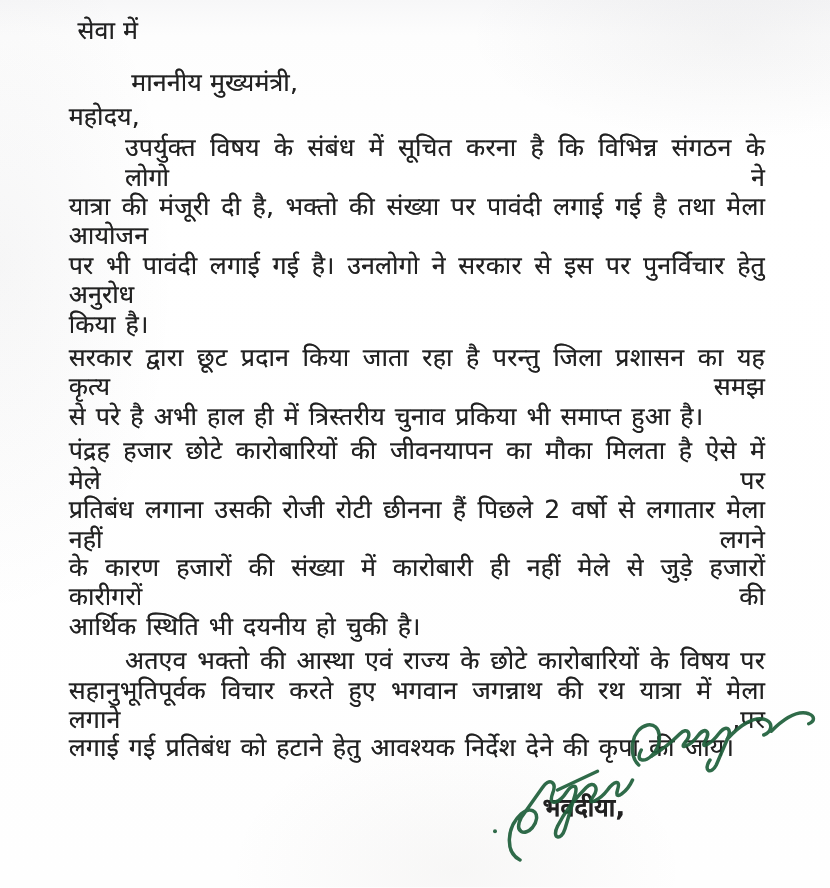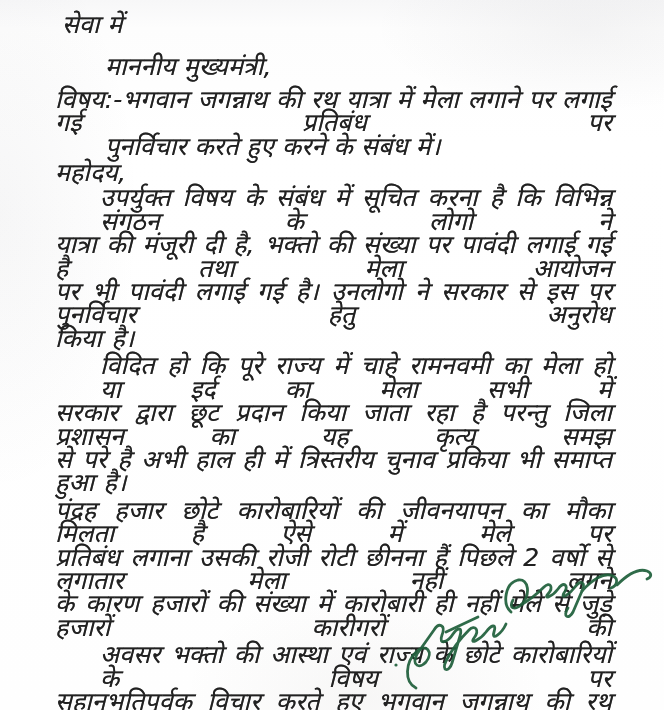--- a/index.html
+++ b/index.html
@@ -16,26 +16,25 @@
     font-family: "DejaVu Sans", sans-serif;
     color: #212121;
   }
   .page {
     position: absolute;
     inset: 0;
     padding: 13px 52px 0 55px;
     box-sizing: border-box;
   }
   .line, .hline {
-    font-size: 25px;
+    font-size: 20px;
     line-height: 23.4px;
     white-space: normal;
     letter-spacing: 0.1px;
     text-shadow: 0 0 0.5px rgba(20,20,20,0.55);
-    font-style: italic;
   }
   .salutation { margin-left: 7px; }
   .recipient { margin-top: 19px; margin-left: 50px; }
   .subject { margin-top: 9px; }
   .subject .s1 { text-align: justify; text-align-last: justify; }
   .subject .s2 { margin-left: 50px; }
   .greeting { margin-top: 3px; }
   .paragraphs { margin-top: 2px; }
   .para { margin-bottom: 4px; }
   .para .line {
@@ -64,46 +63,42 @@
 <body>
 
 <div class="page">
 
   <div class="line salutation">सेवा में</div>
 
   <div class="recipient">
     <div class="line">माननीय मुख्यमंत्री,</div>
   </div>
 
-  <div class="subject">
-    <div class="line s1">विषय:-भगवान जगन्नाथ की रथ यात्रा में मेला लगाने पर लगाई गई प्रतिबंध पर</div>
-    <div class="line s2">पुनर्विचार  करते हुए करने के संबंध में।</div>
-  </div>
 
   <div class="line greeting">महोदय,</div>
 
   <div class="paragraphs">
     <div class="para">
         <div class="line first">उपर्युक्त विषय के संबंध में सूचित करना है कि विभिन्न संगठन के लोगो ने</div>
         <div class="line">यात्रा की मंजूरी दी है, भक्तो की संख्या पर पावंदी लगाई गई है तथा मेला आयोजन</div>
         <div class="line">पर भी पावंदी लगाई गई है। उनलोगो ने सरकार से इस पर पुनर्विचार हेतु अनुरोध</div>
         <div class="line last">किया है।</div>
       </div>
     <div class="para">
-        <div class="line first">विदित हो कि पूरे राज्य में चाहे रामनवमी का मेला हो या इर्द का मेला सभी में</div>
         <div class="line">सरकार द्वारा छूट प्रदान किया जाता रहा है परन्तु जिला प्रशासन का यह कृत्य समझ</div>
         <div class="line last">से परे है अभी हाल ही में त्रिस्तरीय चुनाव प्रकिया भी समाप्त हुआ है।</div>
       </div>
     <div class="para">
         <div class="line">पंद्रह हजार छोटे कारोबारियों की जीवनयापन का मौका मिलता है ऐसे में मेले पर</div>
         <div class="line">प्रतिबंध लगाना उसकी रोजी रोटी छीनना हैं पिछले 2 वर्षो से लगातार मेला नहीं लगने</div>
         <div class="line">के कारण हजारों की संख्या में कारोबारी ही नहीं मेले से जुड़े हजारों कारीगरों की</div>
+        <div class="line last">आर्थिक स्थिति भी दयनीय हो चुकी है।</div>
       </div>
     <div class="para">
-        <div class="line first">अवसर भक्तो की आस्था एवं राज्य के छोटे कारोबारियों के विषय पर</div>
+        <div class="line first">अतएव भक्तो की आस्था एवं राज्य के छोटे कारोबारियों के विषय पर</div>
         <div class="line">सहानुभूतिपूर्वक विचार करते हुए भगवान जगन्नाथ की रथ यात्रा में मेला लगाने ,पर</div>
         <div class="line last">लगाई गई प्रतिबंध को हटाने हेतु आवश्यक निर्देश देने की कृपा की जाय।</div>
       </div>
   </div>
 
   <div class="line closing">भवदीया,</div>
 
   <div class="signature-wrap">
     <svg viewBox="0 0 268 132" fill="none" stroke="#20603c" stroke-width="2.8" stroke-linecap="round" stroke-linejoin="round" opacity="0.93">
 

